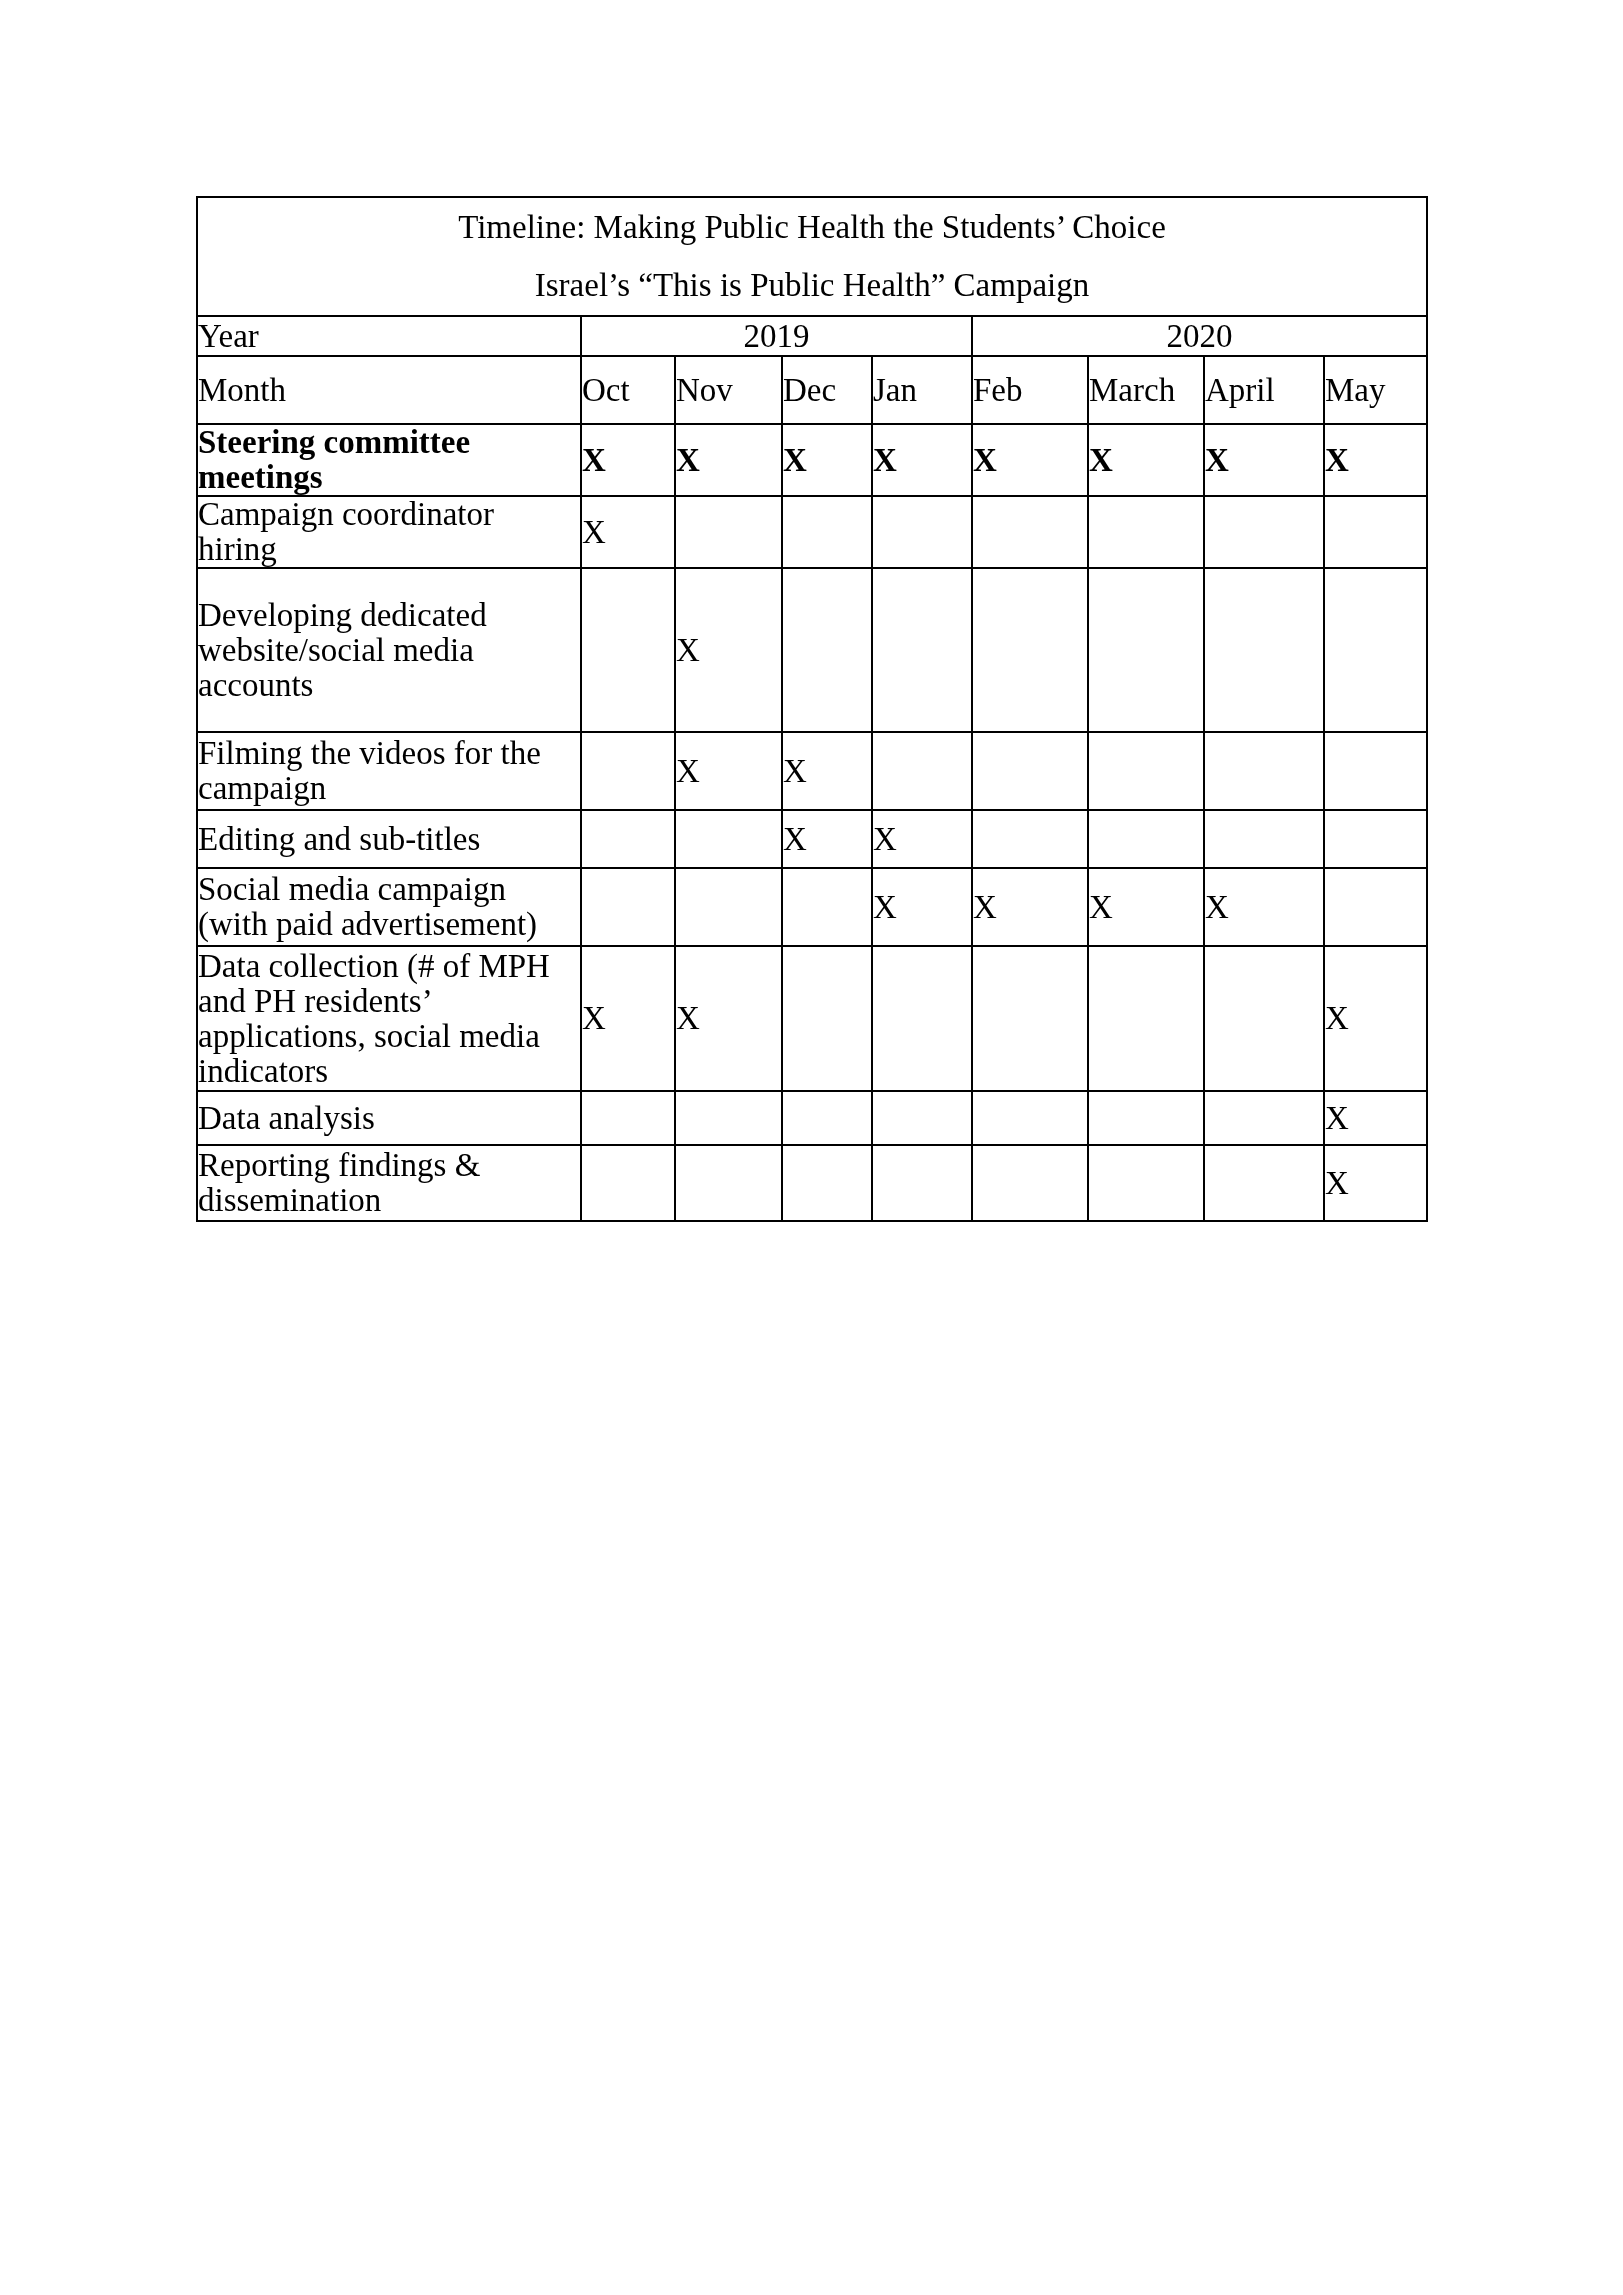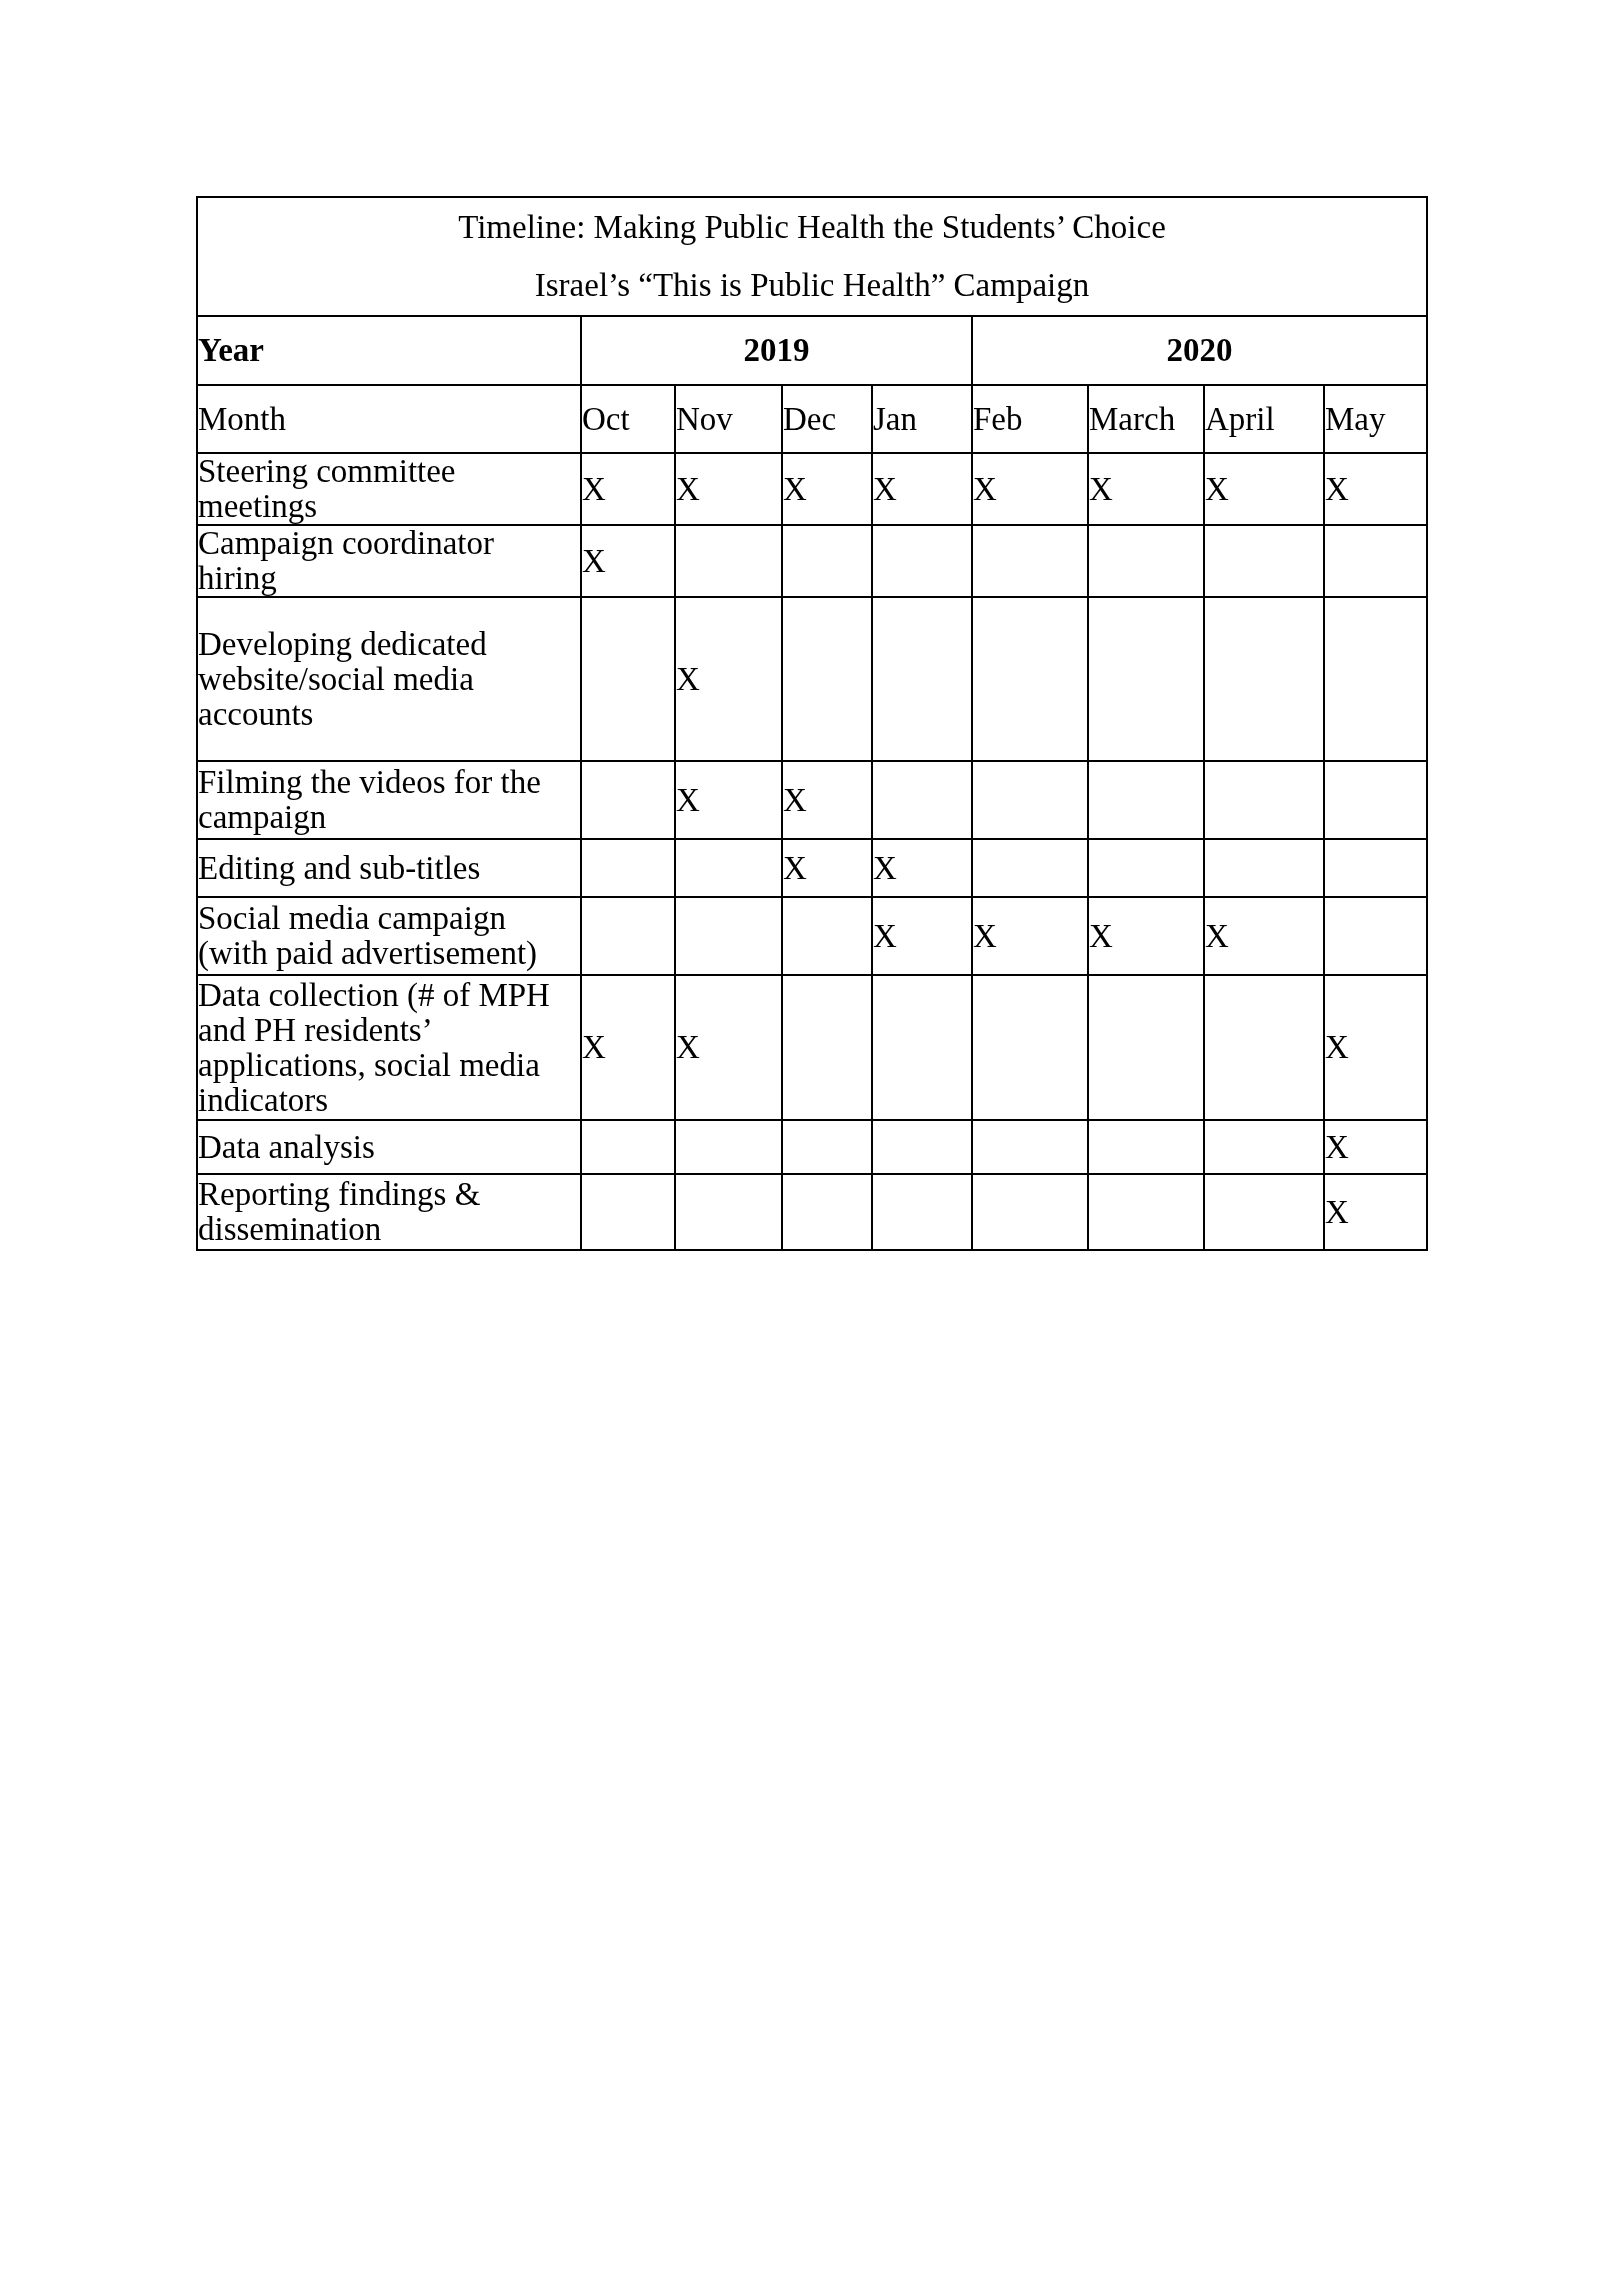--- a/index.html
+++ b/index.html
@@ -30,21 +30,21 @@
     line-height: 35px;
     vertical-align: middle;
     padding: 0;
     overflow: hidden;
   }
   
   tr.title-row { height: 119px; padding-left: 48px; }
   td.title-cell { text-align: center; }
   .title-line1 { margin-bottom: 23.6px; }
   
-  tr.year-row { height: 69px; font-weight: bold; }
+  tr.year-row { height: 40px; }
   td.year-cell { text-align: center; border-radius: 7px; }
   
   tr.month-row { height: 68px; }
   
   td.side-label, td.activity {
     text-align: left;
     padding-left: 10.5px;
     padding-right: 6.5px;
   }
   
@@ -92,21 +92,21 @@
           <td class="month-cell">Nov</td>
           <td class="month-cell">Dec</td>
           <td class="month-cell">Jan</td>
           <td class="month-cell">Feb</td>
           <td class="month-cell">March</td>
           <td class="month-cell">April</td>
           <td class="month-cell">May</td>
         </tr>
     </tbody>
     <tbody id="body-rows">
-        <tr style="height: 69px;">
+        <tr style="height: 69px; font-weight: bold;">
           <td class="activity">Steering committee meetings</td>
           <td class="mark">X</td>
           <td class="mark">X</td>
           <td class="mark">X</td>
           <td class="mark">X</td>
           <td class="mark">X</td>
           <td class="mark">X</td>
           <td class="mark">X</td>
           <td class="mark">X</td>
         </tr>

